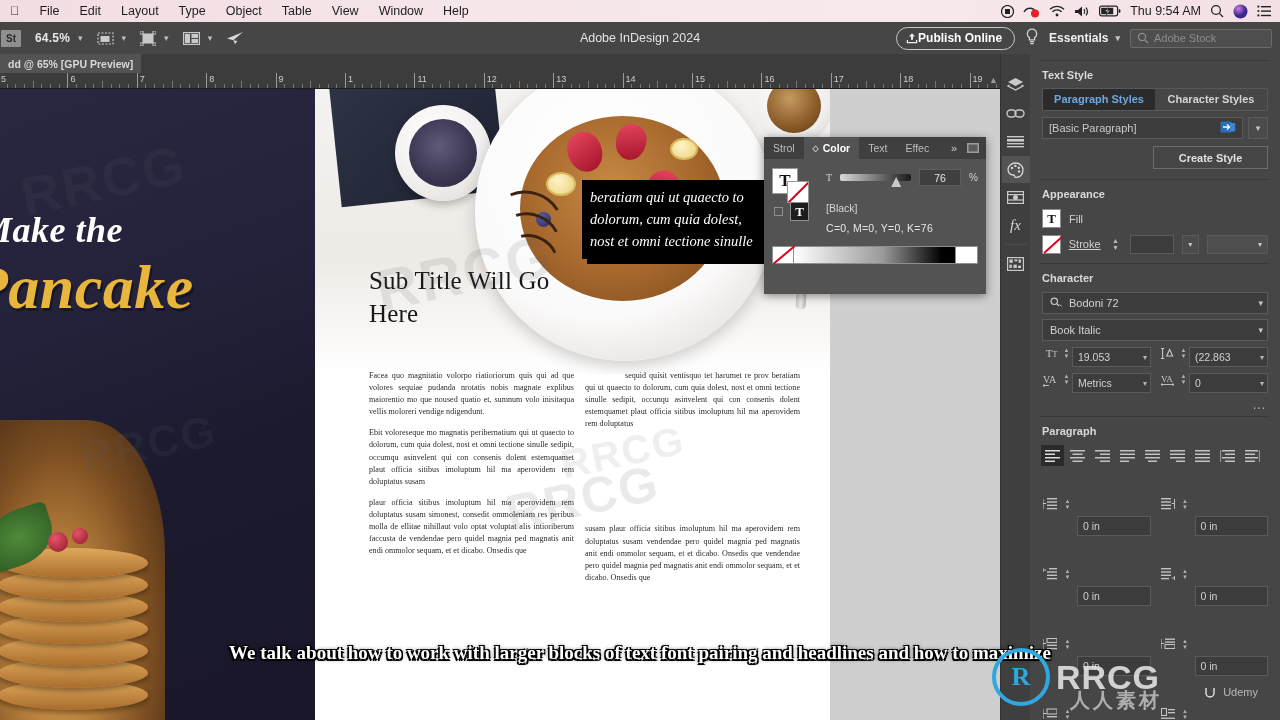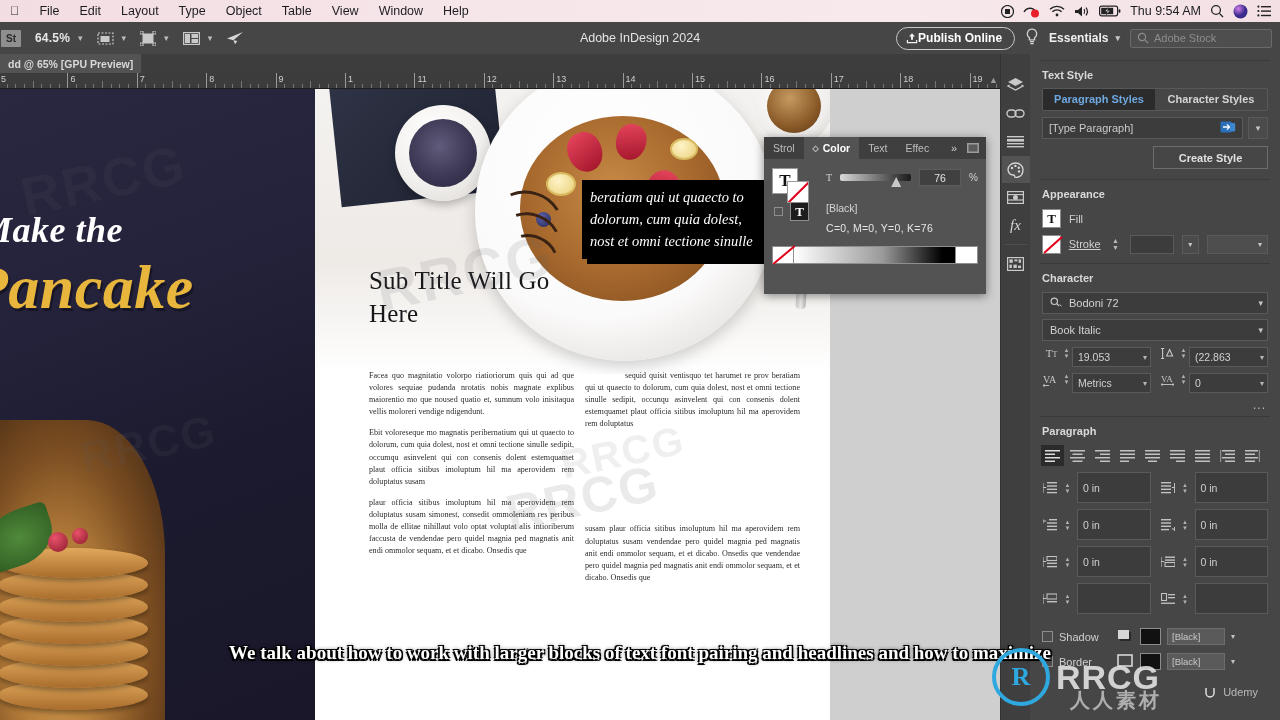--- a/index.html
+++ b/index.html
@@ -321,21 +321,21 @@
   .charcell { flex:1; display:flex; gap:0; }
   .charicon { width:19px; text-align:center; color:#c8c8c8; font-size:11px; font-family:"Liberation Serif",serif; }
   .charfield { flex:1; height:20px; background:#3c3c3c; border:1px solid #5a5a5a; display:flex;align-items:center;justify-content:space-between; padding:0 3px 0 5px; color:#d0d0d0; font-size:10.5px;}
   .dots { text-align:right; margin: 5px 14px 0 0; color:#bdbdbd; font-size:12px; letter-spacing:1px;}
   .aligns { display:flex; margin: 5px 11px 0 11px; gap:2px; }
   .alignbtn { width:23px; height:21px; display:flex;align-items:center;justify-content:center; }
   .alignbtn.on { background:#2b2b2b; }
   .indentrow { display:flex; margin: 6px 12px 0 12px; gap: 9px; }
   .indentcell { flex:1; display:flex; align-items:center; gap:4px; }
   .indenticon { width:16px; color:#c2c2c2; display:flex;align-items:center;justify-content:center;}
-  .indentfield { flex:1; height:31px; background:#3c3c3c; border:1px solid #5a5a5a; display:flex;align-items:center;padding:0 5px; color:#cfcfcf; font-size:10.5px;}
+  .indentfield { flex:1; height:20px; background:#3c3c3c; border:1px solid #5a5a5a; display:flex;align-items:center;padding:0 5px; color:#cfcfcf; font-size:10.5px;margin-top:44px;}
   .stepper { width:11px; display:flex;flex-direction:column;align-items:center;color:#b0b0b0;font-size:6px;line-height:6px;}
   .bottomrow { display:flex; align-items:center; margin: 6px 12px 0 12px; gap:6px; font-size:11px; color:#d0d0d0;}
   .cbox { width:11px; height:11px; border:1px solid #8d8d8d; background:#4b4b4b;}
   .swdark { width:21px; height:17px; background:#111; border:1px solid #8c8c8c;}
   .blacklabel { width:58px; height:17px; background:#5a5a5a; border:1px solid #6d6d6d; color:#c9c9c9; font-size:9.5px; display:flex;align-items:center;padding-left:4px;}
 
   
   .subs {
     position: absolute; left: 0; top: 640px; width: 1280px; text-align: center;
     pointer-events:none;
@@ -847,21 +847,21 @@
 
     <div class="pdiv"></div>
 
     <div class="psection-title">Text Style</div>
     <div class="seg">
       <div class="on">Paragraph Styles</div>
       <div>Character Styles</div>
     </div>
     <div class="fieldrow">
       <div class="field">
-        <span class="grow" style="flex:1">[Type Paragraph]</span>
+        <span class="grow" style="flex:1">[Basic Paragraph]</span>
         <span>
           <svg width="16" height="13" viewBox="0 0 16 13">
               <rect x="0.5" y="0.5" width="11" height="11" rx="1" fill="#2a6fb8"></rect>
               <path d="M3 6h6M7 3.4L9.6 6 7 8.6" stroke="#fff" stroke-width="1.3" fill="none"></path>
               <rect x="10" y="2" width="5.2" height="8.6" rx="1" fill="#3d87d0"></rect>
             </svg>
         </span>
       </div>
       <div class="fbtn">▾</div>
     </div>

